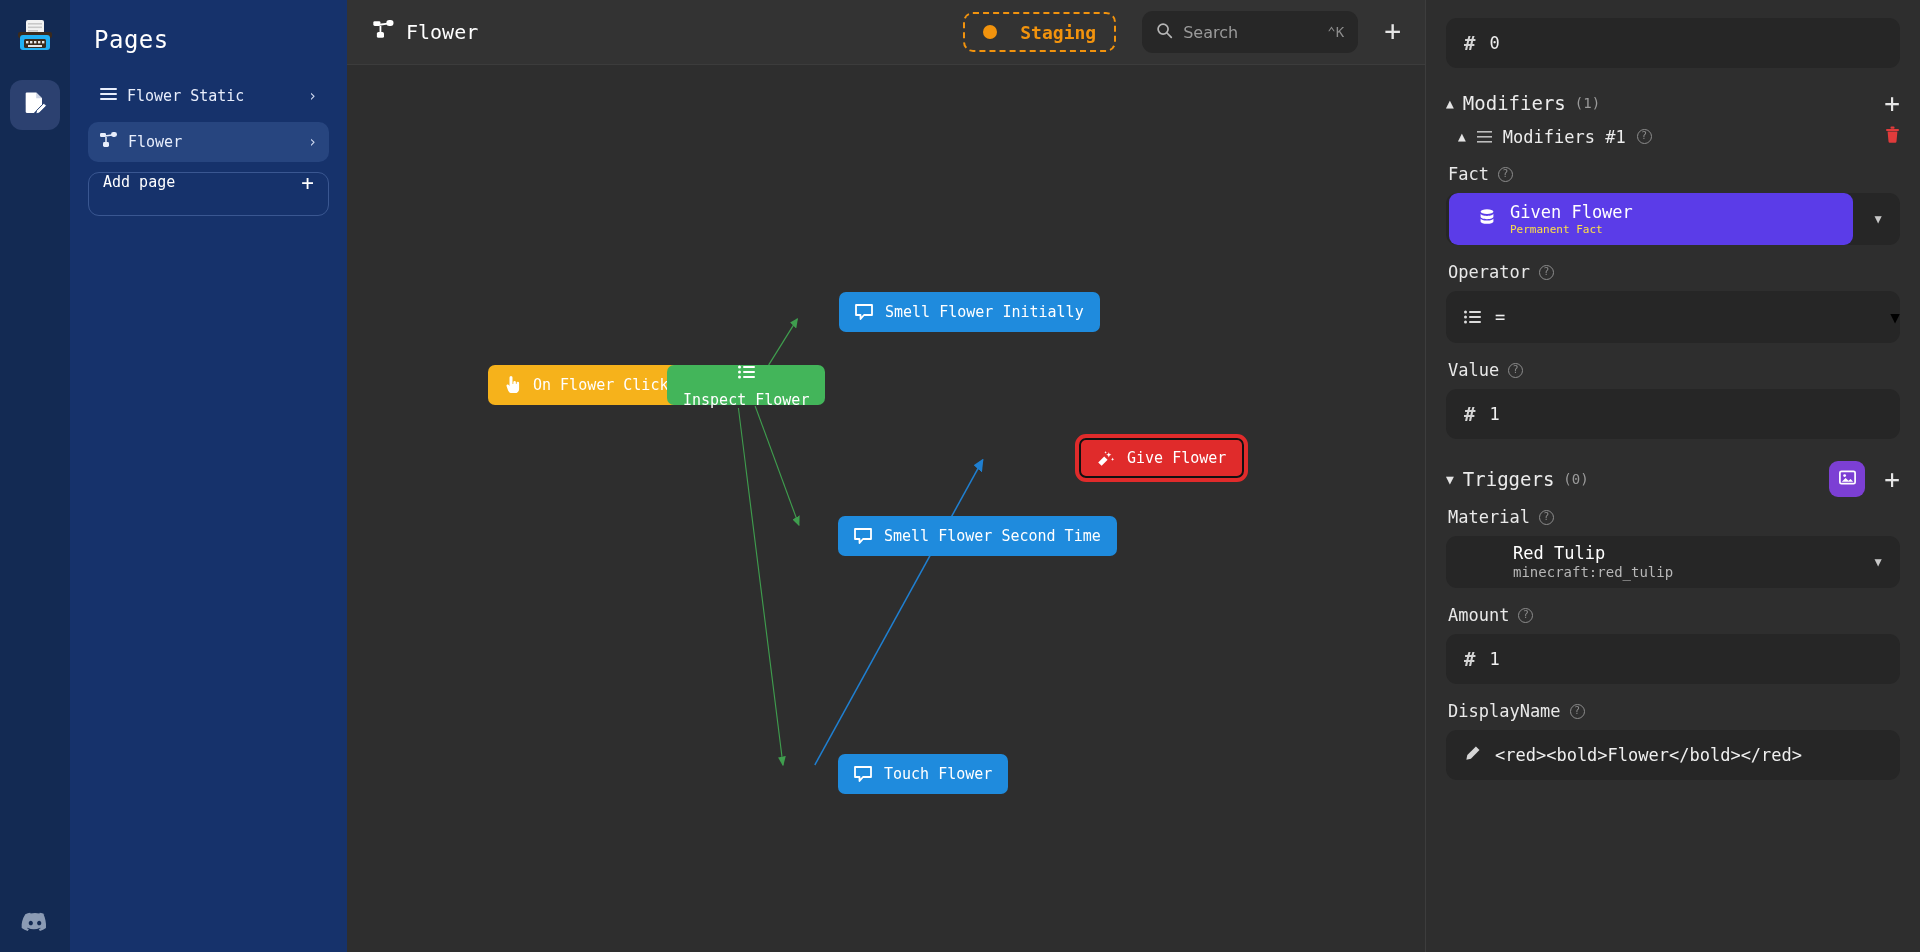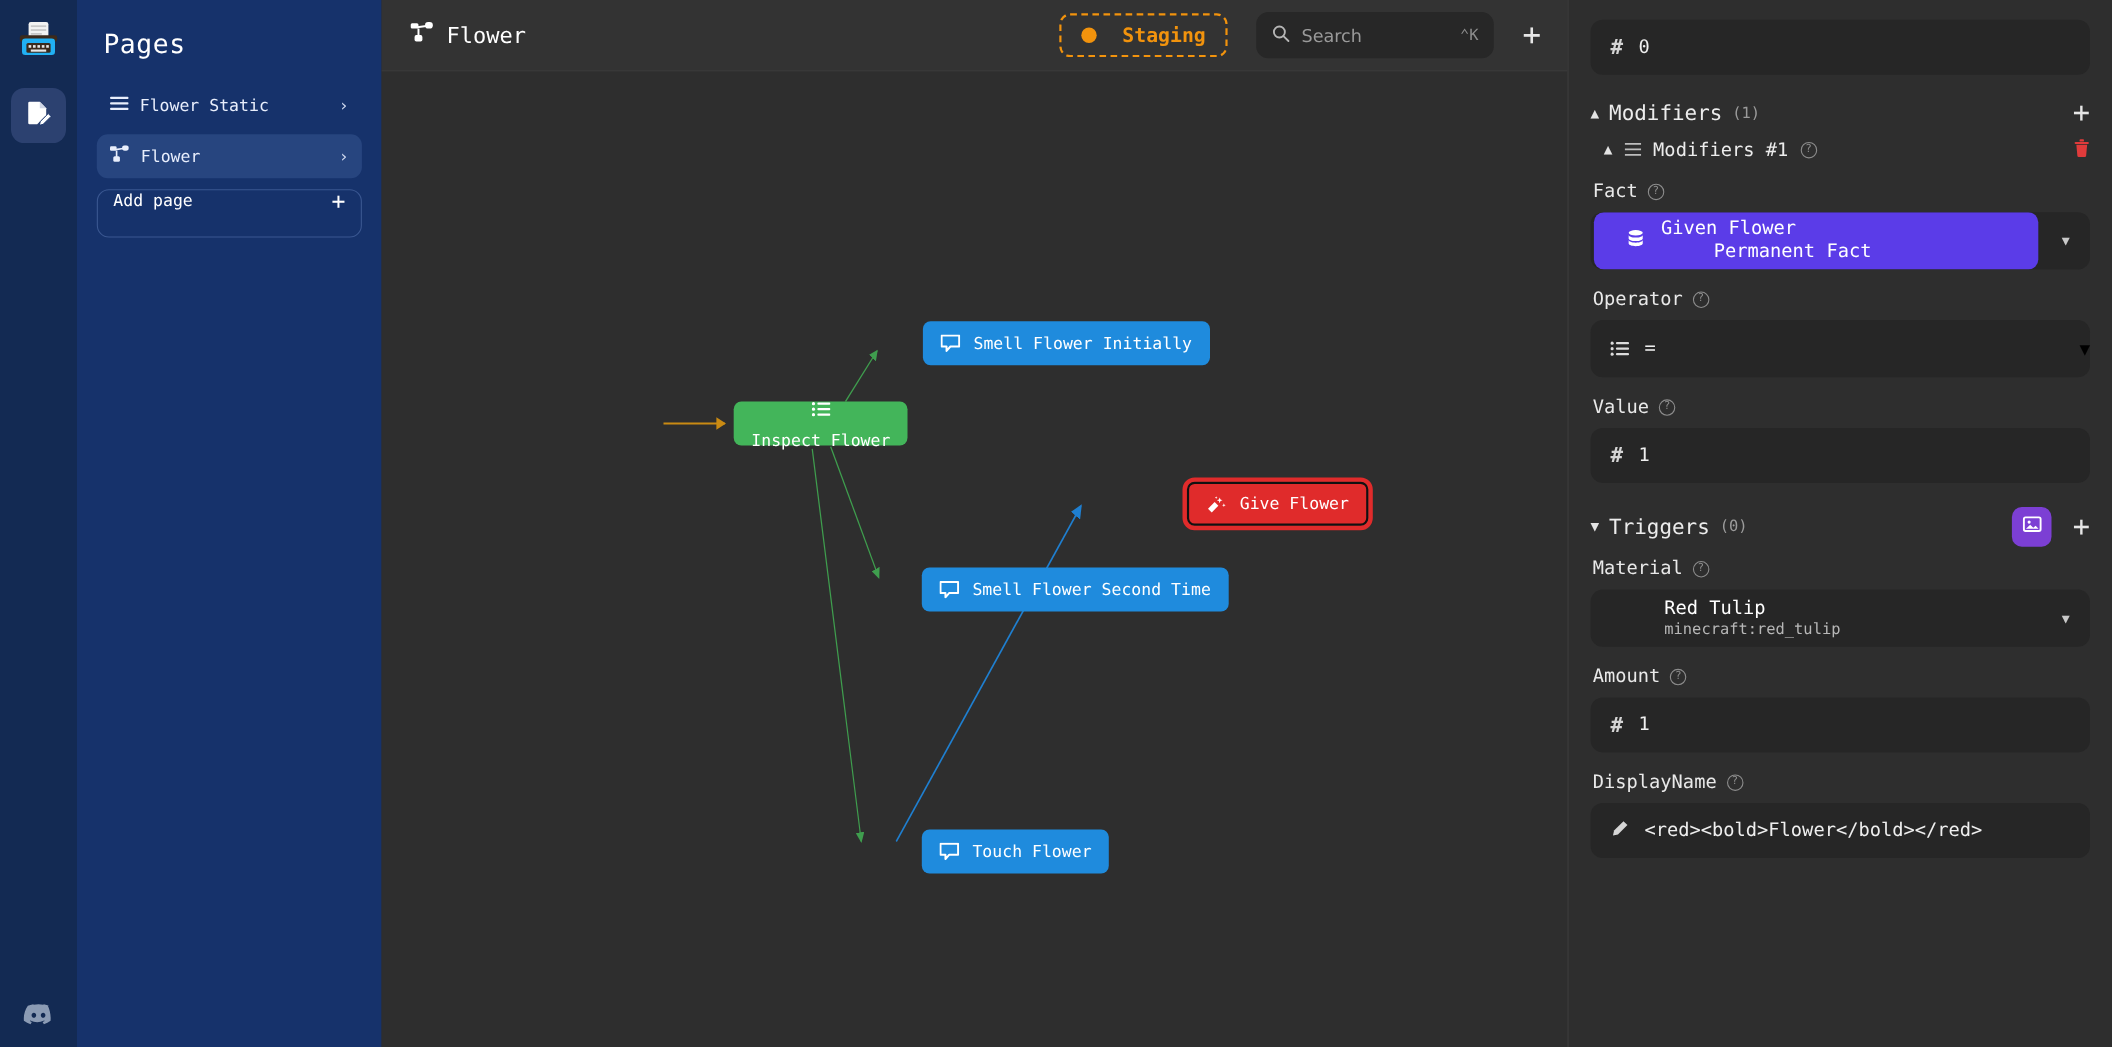--- a/index.html
+++ b/index.html
@@ -159,21 +159,21 @@
     height: 52px; background: #262626; border-radius: 11px;
     overflow: hidden; cursor: pointer;
   }
   .select-box .chip {
     flex: 1; display: flex; align-items: center; gap: 13px;
     height: 100%; padding: 0 28px;
   }
   .select-box .chip.purple { background: #5b3ce8; border-radius: 9px; margin: 3px; }
   .chip .twoline { display: flex; flex-direction: column; line-height: 1.25; }
   .chip .t1 { color: #ffffff; font-size: 17px; }
-  .chip .t2 { color: #ffffff; font-size: 17px; margin-left: 48px; }
+  .chip .t2 { color: #fde047; font-size: 11px; }
   .chip .m1 { color: #ffffff; font-size: 17px; }
   .chip .m2 { color: #b7b7b7; font-size: 14px; }
   .select-box .arrow { width: 44px; text-align: center; color: #c9c9c9; font-size: 12px; }
   .op-box { display:flex; align-items:center; height: 52px; background:#262626; border-radius: 11px; cursor:pointer;}
   .op-box .opicon { padding: 0 14px 0 18px; display:flex; }
   .op-box .opval { flex:1; color:#efefef; font-size: 17px; }
 
   .trig-btn {
     width: 36px; height: 36px; border-radius: 9px;
     background: #7c3fd4; display: flex; align-items: center; justify-content: center;
@@ -317,20 +317,28 @@
 
         <line x1="530" y1="300" x2="566" y2="254" stroke="#3f9e4e" stroke-width="1.4" marker-end="url(#ar-gr)"></line>
 
         <line x1="513" y1="341" x2="568" y2="460" stroke="#3f9e4e" stroke-width="1.4" marker-end="url(#ar-gr)"></line>
 
         <line x1="492" y1="343" x2="548" y2="700" stroke="#3f9e4e" stroke-width="1.4" marker-end="url(#ar-gr)"></line>
 
         <line x1="588" y1="700" x2="799" y2="395" stroke="#1f7fd0" stroke-width="1.8" marker-end="url(#ar-bl)"></line>
       </svg>
 
+      <div class="node ev" style="left:141px; top:300px;">
+        <span class="nico">
+          <svg width="17" height="18" viewBox="0 0 16 18">
+              <path d="M5 1.6a1.5 1.5 0 0 1 3 0V8h.8V6.4a1.3 1.3 0 0 1 2.6 0V8h.7V7a1.25 1.25 0 0 1 2.5 0v6.2c0 2.4-1.8 3.9-4.1 3.9H7.5c-2 0-3.2-1-3.9-2.7L2.1 10.2c-.4-1 .2-1.8 1.1-1.8.5 0 1 .3 1.3.9l.5 1V1.6z" fill="#ffffff"></path>
+            </svg>
+        </span>
+        <span>On Flower Click</span>
+      </div>
 
       <div class="node act" style="left:320px; top:300px;flex-direction:column;">
         <span class="nico">
           <svg width="17" height="14" viewBox="0 0 17 14">
               <g fill="#fff">
                 <circle cx="1.5" cy="2" r="1.5"></circle>
                 <circle cx="1.5" cy="7" r="1.5"></circle>
                 <circle cx="1.5" cy="12" r="1.5"></circle>
                 <rect x="5" y="1" width="12" height="2" rx="1"></rect>
                 <rect x="5" y="6" width="12" height="2" rx="1"></rect>

